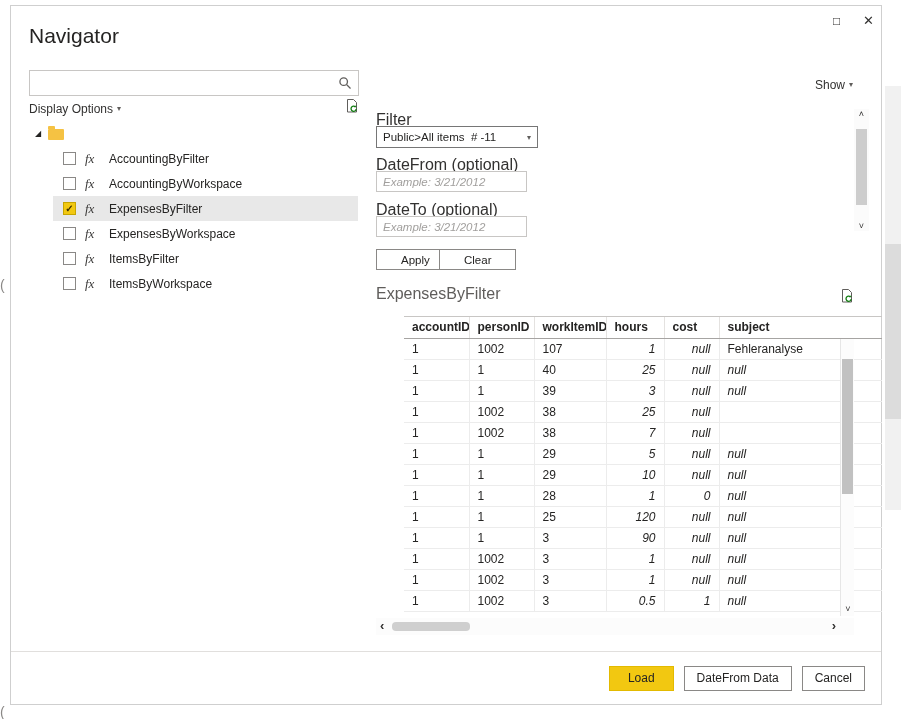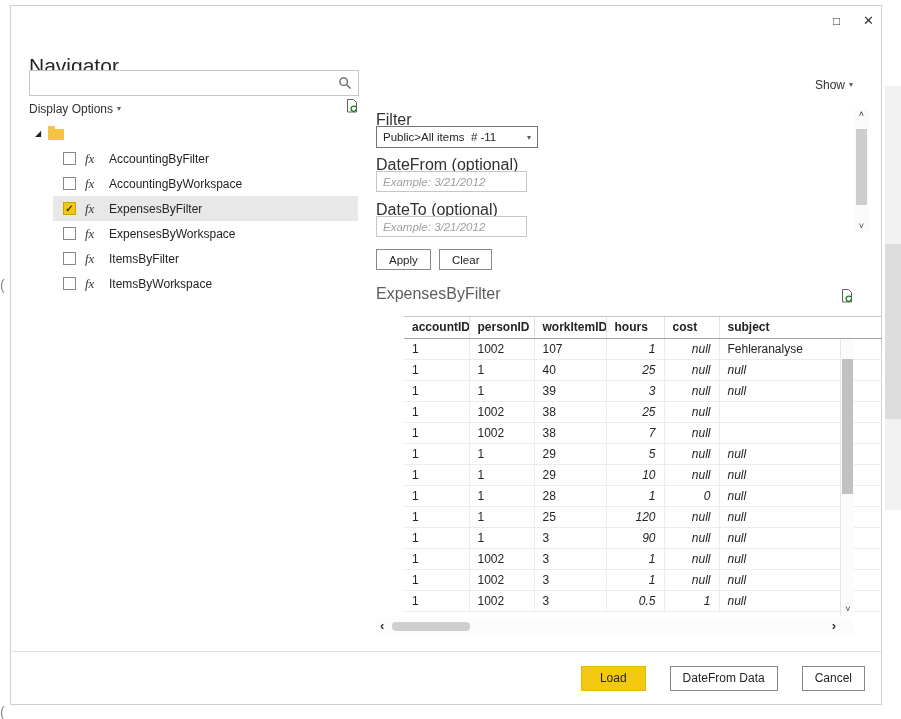--- a/index.html
+++ b/index.html
@@ -12,21 +12,21 @@
   
   .outer-scroll { position:absolute; right:0; top:86px; width:16px; height:424px; background:#f1f1f1; }
   .outer-scroll-thumb { position:absolute; right:0; top:244px; width:16px; height:175px; background:#dcdcdc; }
   .artifact-paren-1 { position:absolute; left:0; top:277px; font-size:14px; color:#8a8886; }
   .artifact-paren-2 { position:absolute; left:0; top:704px; font-size:14px; color:#8a8886; }
 
   
   .window { position:absolute; left:10px; top:5px; width:872px; height:700px; background:#fff; border:1px solid #cfcfcf; }
   .btn-min   { position:absolute; left:822px; top:8px;  font-size:12px; color:#323130; cursor:pointer; }
   .btn-close { position:absolute; left:852px; top:7px;  font-size:13px; color:#323130; cursor:pointer; }
-  .page-title { position:absolute; left:18px; top:18px; font-size:21px; font-weight:400; color:#252423;margin-top:30px; }
+  .page-title { position:absolute; left:18px; top:18px; font-size:21px; font-weight:400; color:#252423; }
 
   
   .search-box { position:absolute; left:18px; top:64px; width:330px; height:26px; border:1px solid #c8c6c4; display:flex; align-items:center; background:#fff; }
   .search-box input { flex:1; border:none; outline:none; height:100%; padding:0 6px; font:12px "Liberation Sans", sans-serif; }
   .search-icon { display:flex; padding-right:6px; cursor:pointer; }
 
   .display-options { position:absolute; left:18px; top:96px; font-size:12px; color:#323130; cursor:pointer; }
   .caret { font-size:8px; color:#605e5c; margin-left:4px; vertical-align:2px; }
 
   .refresh-icon { position:absolute; cursor:pointer; }
@@ -55,21 +55,21 @@
 
   .dropdown { position:absolute; left:365px; top:120px; width:162px; height:22px; border:1px solid #767676; background:#fff; display:flex; align-items:center; justify-content:space-between; padding:0 6px; font-size:11.5px; cursor:pointer; }
   .dropdown-value { white-space:pre; }
   .dropdown .caret { margin-left:8px; }
 
   .input-date { position:absolute; left:365px; width:151px; height:21px; border:1px solid #c8c6c4; padding:0 6px; font:11.5px "Liberation Sans", sans-serif; color:#252423; }
   .input-datefrom { top:165px; }
   .input-dateto   { top:210px; }
   .input-date::placeholder { font-style:italic; color:#a19f9d; }
 
-  .small-btn { position:absolute; top:243px; height:21px; font:11.5px "Liberation Sans", sans-serif; border:1px solid #8a8886; background:#fff; padding:0 12px; cursor:pointer; color:#252423; }
+  .small-btn { position:absolute; top:243px; height:21px; font:11.5px "Liberation Sans", sans-serif; border:1px solid #8a8886; background:#fff; padding:0 24px; cursor:pointer; color:#252423; }
   .btn-apply { left:365px; }
   .btn-clear { left:428px; }
 
   .filter-scroll { position:absolute; left:843px; top:103px; width:15px; height:122px; background:#fbfbfb; }
   .filter-scroll .arr { position:absolute; left:0; width:15px; text-align:center; font-size:9px; color:#323130; cursor:pointer; }
   .filter-scroll .arr-up { top:0; }
   .filter-scroll .arr-down { bottom:0; }
   .filter-scroll .thumb { position:absolute; left:2px; top:20px; width:11px; height:76px; background:#cdcdcd; cursor:pointer; }
 
   .preview-title { position:absolute; left:365px; top:279px; font-size:16px; font-weight:400; color:#5f5d5b; }
@@ -85,21 +85,21 @@
   .tbl-vscroll .thumb { position:absolute; left:1px; top:20px; width:11px; height:135px; background:#c1c1c1; cursor:pointer; }
   .tbl-vscroll .arr-down { position:absolute; bottom:2px; left:0; width:14px; text-align:center; font-size:9px; color:#323130; cursor:pointer; }
 
   .hscroll { position:absolute; left:365px; top:612px; width:478px; height:17px; background:#fcfcfc; }
   .hscroll .arr { position:absolute; top:0; font-size:13px; font-weight:bold; color:#323130; cursor:pointer; }
   .hscroll .arr-left { left:4px; }
   .hscroll .arr-right { right:18px; }
   .hscroll .thumb { position:absolute; left:16px; top:4px; width:78px; height:9px; background:#cfcfcf; border-radius:4px; cursor:pointer; }
 
   
-  .footer { position:absolute; left:0; bottom:0; width:100%; height:53px; border-top:1px solid #e1dfdd; display:flex; align-items:center; justify-content:flex-end; gap:24px; padding-right:16px; background:#fff; }
+  .footer { position:absolute; left:0; bottom:0; width:100%; height:53px; border-top:1px solid #e1dfdd; display:flex; align-items:center; justify-content:flex-end; gap:10px; padding-right:16px; background:#fff; }
   .btn { height:25px; font:12px "Liberation Sans", sans-serif; border:1px solid #8a8886; background:#fff; padding:0 12px; cursor:pointer; color:#252423; }
   .btn-load { background:#f2c811; border-color:#e3ba00; padding:0 18px; }
 </style>
 </head>
 <body>
 
 <div class="outer-scroll"></div>
 <div class="outer-scroll-thumb"></div>
 <span class="artifact-paren-1">(</span>
 <span class="artifact-paren-2">(</span>

